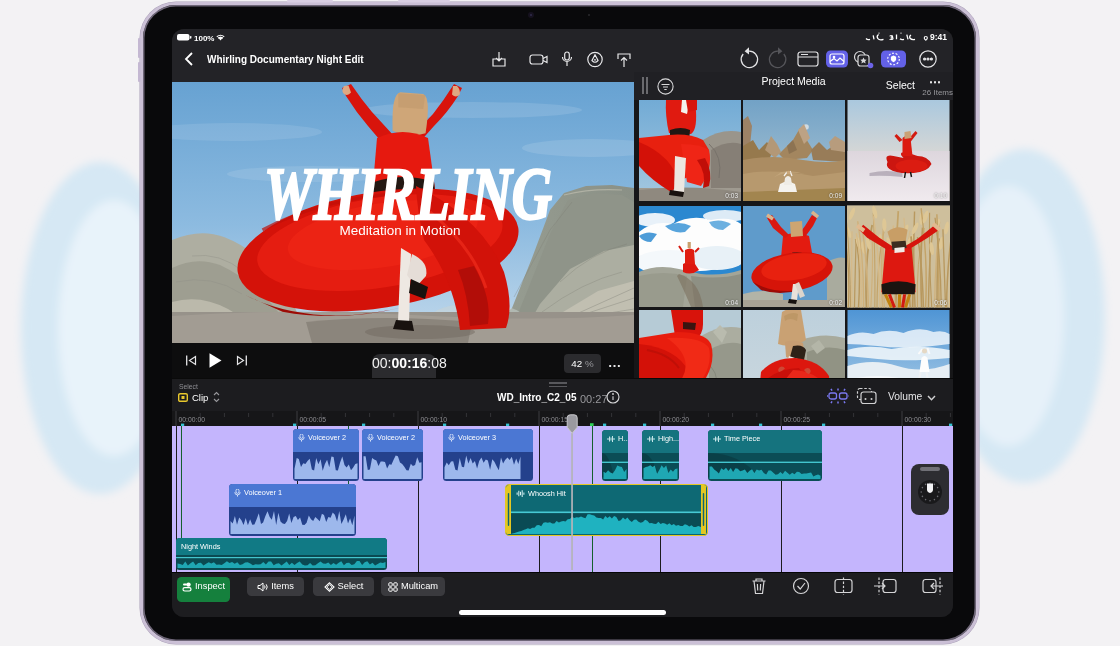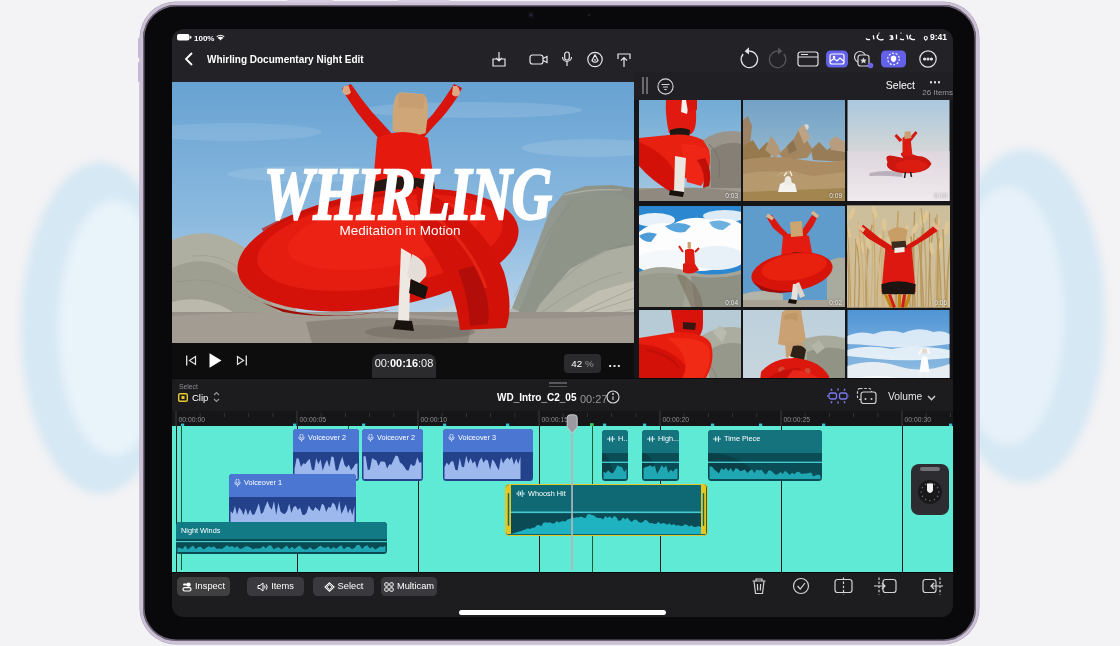--- a/index.html
+++ b/index.html
@@ -203,31 +203,32 @@
 <text x="228" y="153" text-anchor="middle" font-family="Liberation Sans" font-size="13.5" fill="#ffffff">Meditation in Motion</text>
 </svg>
       <div style="position:absolute;left:0;top:314px;width:462px;height:35px;background:#0d0d0e">
 <svg width="80" height="18" viewBox="0 0 80 18" style="position:absolute;left:10px;top:9px">
 <path d="M4.7,3.5 L4.7,13.5" stroke="#e6e6e8" stroke-width="1.3"></path>
 <path d="M13.5,4.5 L7.5,8.5 L13.5,12.5 Z" fill="none" stroke="#e6e6e8" stroke-width="1.2"></path>
 <path d="M27.5,1.2 L39.5,8.5 L27.5,15.8 Z" fill="#ffffff"></path>
 <path d="M55.5,4.5 L61.5,8.5 L55.5,12.5 Z" fill="none" stroke="#e6e6e8" stroke-width="1.2"></path>
 <path d="M64.3,3.5 L64.3,13.5" stroke="#e6e6e8" stroke-width="1.3"></path>
 </svg>
-<div style="position:absolute;left:200px;top:11px;width:64px;height:34px;background:#2b2b2e;border-radius:8px;text-align:center;line-height:19px;font-size:11px;color:#f2f2f2">00:<span style="color:#fff;font-weight:bold">00:16</span>:08</div>
+<div style="position:absolute;left:200px;top:11px;width:64px;height:34px;background:#2b2b2e;border-radius:8px;text-align:center;line-height:19px;font-size:14px;color:#f2f2f2">00:<span style="color:#fff;font-weight:bold">00:16</span>:08</div>
 <div style="position:absolute;left:392px;top:11px;width:37px;height:19px;background:#2b2b2e;border-radius:4px;text-align:center;line-height:19px;font-size:9.8px;color:#ffffff">42 <span style="color:#98989c">%</span></div>
 <div style="position:absolute;left:436px;top:15px;color:#e8e8ea;font-size:13px;letter-spacing:1px;font-weight:bold">⋯</div>
 </div>
       <div style="position:absolute;left:462px;top:43px;width:319px;height:28px;background:#202024">
 <div style="position:absolute;left:8px;top:5px;width:1.6px;height:17px;background:#6a6a6e"></div>
 <div style="position:absolute;left:12px;top:5px;width:1.6px;height:17px;background:#6a6a6e"></div>
 <svg width="17" height="17" viewBox="0 0 17 17" style="position:absolute;left:23px;top:6px" fill="none" stroke="#d8d8da" stroke-width="1.1">
 <circle cx="8.5" cy="8.5" r="7.6"></circle>
           <path d="M4.5,6.5 L12.5,6.5 M6,9 L11,9 M7.3,11.5 L9.7,11.5"></path>
 </svg>
+<div style="position:absolute;left:0;top:3px;width:319px;text-align:center;font-size:10.5px;color:#ffffff">Project Media</div>
 <div style="position:absolute;left:0;top:16px;width:319px;text-align:right;font-size:8px;color:#98989c">26 Items</div>
 <div style="position:absolute;right:38px;top:7px;font-size:10.5px;color:#ffffff">Select</div>
 <div style="position:absolute;right:12px;top:3px;font-size:12px;color:#ffffff;font-weight:bold">⋯</div>
 </div>
       <div class="cell" style="left:467px;top:71px;width:102px;height:101px;">
         <div style="position:absolute;left:0;top:0;width:102px;height:101px">
           <svg width="102" height="101" viewBox="0 0 102 101">
 <defs>
               <linearGradient id="c1s" x1="0" y1="0" x2="0" y2="1">
                 <stop offset="0%" stop-color="#72abd5"></stop>
@@ -594,21 +595,21 @@
           <rect x="334" y="12.6" width="3.2" height="2.4" fill="#35c3d2"></rect>
           <rect x="431" y="12.6" width="3.2" height="2.4" fill="#35c3d2"></rect>
           <rect x="471" y="12.6" width="3.2" height="2.4" fill="#35c3d2"></rect>
           <rect x="539" y="12.6" width="3.2" height="2.4" fill="#35c3d2"></rect>
           <rect x="587" y="12.6" width="3.2" height="2.4" fill="#35c3d2"></rect>
           <rect x="650" y="12.6" width="3.2" height="2.4" fill="#35c3d2"></rect>
           <rect x="777" y="12.6" width="3.2" height="2.4" fill="#35c3d2"></rect>
           <rect x="418" y="12.2" width="3.6" height="2.8" fill="#30d158"></rect>
         </svg>
 </div>
-      <div style="position:absolute;left:0;top:397px;width:781px;height:146px;background:#5eead4;overflow:hidden">
+      <div style="position:absolute;left:0;top:397px;width:781px;height:146px;background:#c4b5fd;overflow:hidden">
         <div style="position:absolute;left:3.5px;top:0;width:1px;height:146px;background:#1c1c1e"></div>
         <div style="position:absolute;left:124.5px;top:0;width:1px;height:146px;background:#1c1c1e"></div>
         <div style="position:absolute;left:245.5px;top:0;width:1px;height:146px;background:#1c1c1e"></div>
         <div style="position:absolute;left:366.5px;top:0;width:1px;height:146px;background:#1c1c1e"></div>
         <div style="position:absolute;left:487.5px;top:0;width:1px;height:146px;background:#1c1c1e"></div>
         <div style="position:absolute;left:608.5px;top:0;width:1px;height:146px;background:#1c1c1e"></div>
         <div style="position:absolute;left:729.5px;top:0;width:1px;height:146px;background:#1c1c1e"></div>
         <div style="position:absolute;left:8.5px;top:0;width:1.4px;height:144px;background:#14602e"></div>
         <div style="position:absolute;left:175.5px;top:0;width:1.4px;height:58px;background:#14602e"></div>
         <div style="position:absolute;left:419.5px;top:0;width:1.4px;height:146px;background:#14602e"></div>
@@ -668,21 +669,21 @@
 <div style="position:absolute;left:0;top:0;width:100%;height:23px;background:#15737e;"></div>
 <svg width="114" height="51" style="position:absolute;left:0;top:0">
 <path d="M0,23 Q32,23 51,47 L0,47 Z" fill="#0b3d44" opacity="0.85"></path>
 <path d="M1.5,49.0 L1.5,36.5 L3.9,36.4 L6.2,39.4 L8.6,41.3 L10.9,43.6 L13.3,38.3 L15.7,40.0 L18.0,37.8 L20.4,41.0 L22.8,38.1 L25.1,42.0 L27.5,38.2 L29.8,38.8 L32.2,41.3 L34.6,40.5 L36.9,39.6 L39.3,43.1 L41.6,40.8 L44.0,39.3 L46.4,42.9 L48.7,39.6 L51.1,40.5 L53.5,39.7 L55.8,42.9 L58.2,44.5 L60.5,40.4 L62.9,40.6 L65.3,42.7 L67.6,44.8 L70.0,44.3 L72.4,42.1 L74.7,44.0 L77.1,40.8 L79.4,42.8 L81.8,44.8 L84.2,42.7 L86.5,44.2 L88.9,41.7 L91.2,42.0 L93.6,43.9 L96.0,43.5 L98.3,43.4 L100.7,43.1 L103.1,42.6 L105.4,46.4 L107.8,45.2 L110.1,44.5 L112.5,45.7 L112.5,49.0 Z" fill="#1fa7b3"></path>
 <rect x="0" y="31.6" width="114" height="1.4" fill="#43c5ce"></rect>
 </svg>
 <div class="cliplabel"><svg width="8" height="8" viewBox="0 0 8 8" style="margin-right:3px">
               <path d="M1,3 L1,5 M2.5,1.5 L2.5,6.5 M4,2.5 L4,5.5 M5.5,1 L5.5,7 M7,3 L7,5" stroke="#d8f2f4" stroke-width="0.9"></path>
             </svg>Time Piece</div>
 </div>
-        <div class="clip" style="left:57px;top:48px;width:127px;height:52px;background:#24418c;">
+        <div class="clip" style="left:57px;top:58px;width:127px;height:52px;background:#24418c;">
 <div style="position:absolute;left:0;top:0;width:100%;height:23px;background:#4b77d3;"></div>
 <svg width="127" height="52" style="position:absolute;left:0;top:0">
 <path d="M1.5,50.0 L1.5,36.9 L3.7,39.5 L5.9,31.9 L8.0,40.7 L10.2,33.6 L12.4,36.2 L14.6,40.9 L16.7,34.1 L18.9,41.2 L21.1,35.2 L23.3,40.7 L25.4,40.4 L27.6,35.3 L29.8,29.2 L32.0,39.9 L34.1,38.4 L36.3,32.2 L38.5,27.3 L40.7,33.0 L42.8,35.7 L45.0,26.9 L47.2,41.1 L49.4,28.7 L51.5,37.4 L53.7,39.6 L55.9,40.0 L58.1,37.1 L60.2,29.4 L62.4,39.0 L64.6,32.9 L66.8,32.1 L68.9,36.1 L71.1,33.4 L73.3,40.8 L75.5,40.9 L77.6,38.7 L79.8,31.4 L82.0,35.3 L84.2,37.0 L86.3,32.9 L88.5,34.9 L90.7,37.2 L92.9,29.7 L95.0,31.1 L97.2,38.1 L99.4,33.0 L101.6,33.8 L103.7,28.5 L105.9,30.7 L108.1,37.4 L110.3,26.9 L112.4,40.0 L114.6,35.4 L116.8,30.3 L119.0,39.5 L121.1,34.3 L123.3,41.2 L125.5,31.6 L125.5,50.0 Z" fill="#9db8ec"></path>
 </svg>
 <div class="cliplabel"><svg width="7" height="8" viewBox="0 0 7 8" style="margin-right:3px">
               <rect x="2" y="0" width="3" height="4.4" rx="1.5" fill="none" stroke="#dfe8fa" stroke-width="0.9"></rect>
               <path d="M0.8,3.2 a2.7,2.7 0 0 0 5.4,0 M3.5,6 L3.5,7.6" fill="none" stroke="#dfe8fa" stroke-width="0.9"></path>
             </svg>Voiceover 1</div>
 </div>
         <div style="position:absolute;left:333px;top:58px;width:203px;height:52px;background:#0d6570;border:1.6px solid #e3c722;border-radius:4px;box-sizing:border-box;overflow:hidden">
@@ -693,21 +694,21 @@
 <rect x="0" y="26.5" width="200" height="1.6" fill="#47c9d4"></rect>
 <rect x="0" y="0" width="5" height="49" fill="#e3c722"></rect>
             <rect x="195" y="0" width="5" height="49" fill="#e3c722"></rect>
 <rect x="1.8" y="8" width="1.4" height="33" rx="0.7" fill="#0d6570"></rect>
             <rect x="196.8" y="8" width="1.4" height="33" rx="0.7" fill="#0d6570"></rect>
 </svg>
 <div class="cliplabel" style="left:10px"><svg width="9" height="9" viewBox="0 0 8 8" style="margin-right:3px">
               <path d="M1,3 L1,5 M2.5,1.5 L2.5,6.5 M4,2.5 L4,5.5 M5.5,1 L5.5,7 M7,3 L7,5" stroke="#d8f2f4" stroke-width="0.9"></path>
             </svg>Whoosh Hit</div>
 </div>
-        <div class="clip" style="left:4px;top:96px;width:211px;height:32px;background:#0a4a52;">
+        <div class="clip" style="left:4px;top:112px;width:211px;height:32px;background:#0a4a52;">
 <div style="position:absolute;left:0;top:0;width:100%;height:17px;background:#117a85"></div>
 <svg width="211" height="32" style="position:absolute;left:0;top:0">
             <path d="M1.5,30.0 L1.5,25.4 L4.1,25.9 L6.7,26.9 L9.3,23.6 L11.9,27.5 L14.5,25.3 L17.1,23.5 L19.7,27.2 L22.3,25.0 L24.9,24.7 L27.5,27.4 L30.1,25.8 L32.7,24.3 L35.3,25.5 L37.9,24.3 L40.5,26.8 L43.1,26.5 L45.7,27.0 L48.3,25.2 L50.9,23.3 L53.5,24.9 L56.1,24.0 L58.7,25.8 L61.3,24.2 L63.9,27.1 L66.5,26.2 L69.1,24.5 L71.7,24.2 L74.3,25.6 L76.9,27.2 L79.5,26.3 L82.1,26.6 L84.7,26.3 L87.3,23.9 L89.9,26.6 L92.5,23.5 L95.1,23.5 L97.7,27.3 L100.3,25.8 L102.9,25.3 L105.5,27.4 L108.1,25.6 L110.7,23.4 L113.3,27.0 L115.9,24.8 L118.5,27.0 L121.1,24.9 L123.7,23.5 L126.3,26.6 L128.9,27.5 L131.5,27.2 L134.1,25.1 L136.7,27.5 L139.3,27.2 L141.9,25.3 L144.5,23.4 L147.1,25.6 L149.7,25.7 L152.3,24.6 L154.9,27.1 L157.5,24.9 L160.1,26.8 L162.7,24.8 L165.3,23.2 L167.9,27.3 L170.5,25.0 L173.1,24.8 L175.7,26.9 L178.3,26.3 L180.9,23.0 L183.5,23.0 L186.1,27.0 L188.7,24.3 L191.3,23.2 L193.9,26.5 L196.5,24.8 L199.1,27.4 L201.7,25.9 L204.3,24.5 L206.9,24.9 L209.5,24.0 L209.5,30.0 Z" fill="#1fa7b3"></path>
             <rect x="0" y="19" width="211" height="1.2" fill="#43c5ce"></rect>
           </svg>
 <div class="cliplabel">Night Winds</div>
 </div>
       </div>
       <svg width="14" height="162" viewBox="0 0 14 162" style="position:absolute;left:393px;top:382px;pointer-events:none">
 <rect x="6.2" y="5" width="1.7" height="154" fill="#b4b4b8"></rect>
@@ -726,34 +727,34 @@
           <circle cx="10.2" cy="19.0" r="0.8" fill="#6a6a70"></circle>
           <circle cx="11.4" cy="14.6" r="0.8" fill="#6a6a70"></circle>
           <circle cx="14.6" cy="11.4" r="0.8" fill="#6a6a70"></circle>
           <circle cx="19.0" cy="10.2" r="0.8" fill="#6a6a70"></circle>
           <circle cx="23.4" cy="11.4" r="0.8" fill="#6a6a70"></circle>
           <circle cx="26.6" cy="14.6" r="0.8" fill="#6a6a70"></circle>
 <path d="M16,10.5 l6,0 0,6 q0,2.8 -3,3.6 q-3,-0.8 -3,-3.6 Z" fill="#f2f2f4"></path>
 </svg>
 </div>
       <div style="position:absolute;left:0;top:543px;width:781px;height:45px;background:#1d1d20;border-top:1px solid #060606;box-sizing:border-box"></div>
-      <div style="position:absolute;left:5px;top:548px;width:53px;height:19px;background:#404040;border-radius:4.5px;color:#ffffff;font-size:9.3px;line-height:19px;text-align:center"><svg width="10" height="10" viewBox="0 0 10 10" style="vertical-align:middle;margin-right:3px">
+      <div style="position:absolute;left:5px;top:548px;width:53px;height:25px;background:#15803d;border-radius:4.5px;color:#ffffff;font-size:9.3px;line-height:19px;text-align:center"><svg width="10" height="10" viewBox="0 0 10 10" style="vertical-align:middle;margin-right:3px">
           <circle cx="6.5" cy="2.6" r="2.2" fill="#fff"></circle>
           <rect x="1" y="1.6" width="4" height="2" rx="1" fill="#fff"></rect>
           <rect x="1" y="5.6" width="8" height="3.4" rx="1.7" fill="none" stroke="#fff" stroke-width="1.2"></rect>
         </svg><span style="vertical-align:middle">Inspect</span></div>
       <div style="position:absolute;left:75px;top:548px;width:57px;height:19px;background:#3a3a3e;border-radius:4.5px;color:#ffffff;font-size:9.3px;line-height:19px;text-align:center"><svg width="11" height="10" viewBox="0 0 11 10" style="vertical-align:middle;margin-right:3px">
           <path d="M1,3.5 L3,3.5 L6,1 L6,9 L3,6.5 L1,6.5 Z" fill="none" stroke="#fff" stroke-width="1"></path>
           <path d="M7.5,3.5 a2.5,2.5 0 0 1 0,3 M9.2,2.3 a4.5,4.5 0 0 1 0,5.4" stroke="#fff" stroke-width="1" fill="none"></path>
         </svg><span style="vertical-align:middle">Items</span></div>
       <div style="position:absolute;left:141px;top:548px;width:61px;height:19px;background:#3a3a3e;border-radius:4.5px;color:#ffffff;font-size:9.3px;line-height:19px;text-align:center"><svg width="11" height="10" viewBox="0 0 11 10" style="vertical-align:middle;margin-right:3px">
           <path d="M5.5,0.8 L10,5 L5.5,9.2 L1,5 Z" fill="none" stroke="#fff" stroke-width="1.1"></path>
           <path d="M5.5,2.6 L8.1,5 L5.5,7.4 L2.9,5 Z" fill="none" stroke="#fff" stroke-width="0.8"></path>
         </svg><span style="vertical-align:middle">Select</span></div>
-      <div style="position:absolute;left:209px;top:548px;width:56px;height:19px;background:#3a3a3e;border-radius:4.5px;color:#ffffff;font-size:9.3px;line-height:19px;text-align:center"><svg width="10" height="10" viewBox="0 0 10 10" style="vertical-align:middle;margin-right:3px">
+      <div style="position:absolute;left:209px;top:548px;width:64px;height:19px;background:#3a3a3e;border-radius:4.5px;color:#ffffff;font-size:9.3px;line-height:19px;text-align:center"><svg width="10" height="10" viewBox="0 0 10 10" style="vertical-align:middle;margin-right:3px">
           <rect x="0.8" y="0.8" width="3.4" height="3.4" rx="0.8" fill="none" stroke="#fff"></rect>
           <rect x="5.8" y="0.8" width="3.4" height="3.4" rx="0.8" fill="none" stroke="#fff"></rect>
           <rect x="0.8" y="5.8" width="3.4" height="3.4" rx="0.8" fill="none" stroke="#fff"></rect>
           <rect x="5.8" y="5.8" width="3.4" height="3.4" rx="0.8" fill="none" stroke="#fff"></rect>
         </svg><span style="vertical-align:middle">Multicam</span></div>
       <svg width="200" height="20" viewBox="0 0 200 20" style="position:absolute;left:575px;top:547px" fill="none" stroke="#d4d4d6" stroke-width="1.2">
 <path d="M5.5,5 L18.5,5 M9,5 L9,3 L15,3 L15,5 M7,5 L8.5,17.5 L15.5,17.5 L17,5 M10.4,8 L10.7,14.5 M13.6,8 L13.3,14.5"></path>
 <circle cx="54" cy="10" r="7.5"></circle>
         <path d="M50.5,10 L53.2,13 L58,7"></path>
 <rect x="88" y="3.5" width="17" height="13" rx="2.5"></rect>

